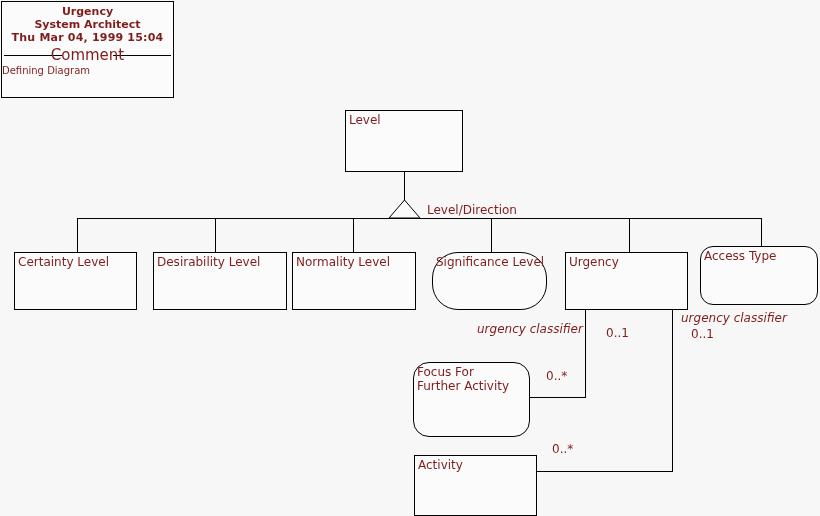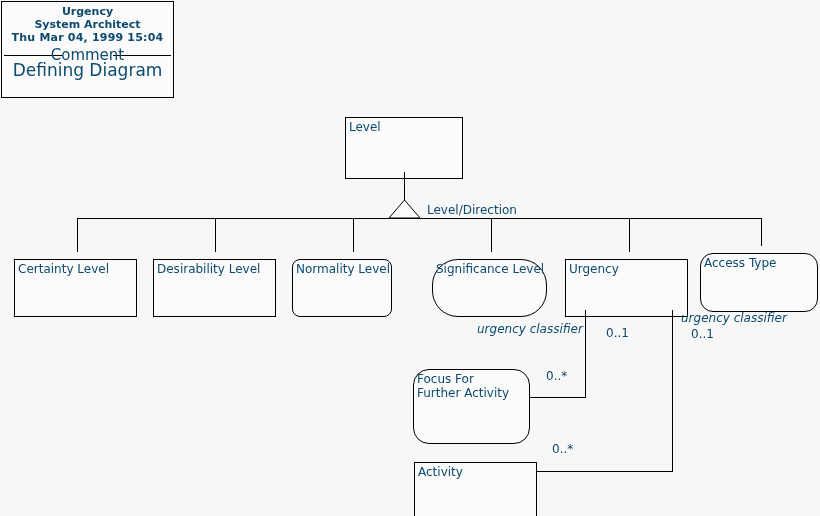--- a/index.html
+++ b/index.html
@@ -8,21 +8,21 @@
     padding: 0;
     background: #f7f7f7;
   }
   #canvas {
     position: relative;
     width: 820px;
     height: 516px;
     background: #f7f7f7;
     overflow: hidden;
     font-family: "DejaVu Sans", "Liberation Sans", sans-serif;
-    color: #0c4a6e;
+    color: #7f1d1d;
   }
 
   
   .title-box {
     position: absolute;
     left: 1px;
     top: 1px;
     width: 173px;
     height: 97px;
     border: 1px solid #000;
@@ -57,33 +57,32 @@
     position: absolute;
     left: 0;
     right: 0;
     top: 0;
     text-align: center;
     font-size: 15px;
     line-height: 14px;
     font-weight: normal;
   }
   .subtitle-line {
-    text-align: center;
-    font-size: 17px;
+    text-align: left;
+    font-size: 10px;
     line-height: 15px;
     margin-top: 1px;
   }
 
   
   .uml-class {
     position: absolute;
     border: 1px solid #000;
     background: #fbfbfb;
     box-sizing: border-box;
-    margin-top: 7px;
   }
   .uml-class .cls-name {
     font-size: 12px;
     line-height: 14px;
     padding: 2px 0 0 3px;
     white-space: pre-line;
   }
 
   
   .ln-h {
@@ -154,25 +153,25 @@
   <div class="ln-v" style="left:215px; top:218px; height:34px;"></div>
   <div class="ln-v" style="left:353px; top:218px; height:34px;"></div>
   <div class="ln-v" style="left:491px; top:218px; height:34px;"></div>
   <div class="ln-v" style="left:629px; top:218px; height:34px;"></div>
   <div class="ln-v" style="left:761px; top:218px; height:28px;"></div>
 
   <div class="uml-class" style="left:14px; top:252px; width:123px; height:58px;">
     <div class="cls-name">Certainty Level</div>
   </div>
 
-  <div class="uml-class" style="left:153px; top:252px; width:123px; height:58px;">
+  <div class="uml-class" style="left:153px; top:252px; width:134px; height:58px;">
     <div class="cls-name">Desirability Level</div>
   </div>
 
-  <div class="uml-class" style="left:292px; top:252px; width:100px; height:58px;border-radius:8px;">
+  <div class="uml-class" style="left:292px; top:252px; width:124px; height:58px;">
     <div class="cls-name">Normality Level</div>
   </div>
 
   <div class="uml-class" style="left:432px; top:252px; width:115px; height:58px;border-radius:26px;">
     <div class="cls-name">Significance Level</div>
   </div>
 
   <div class="uml-class" style="left:565px; top:252px; width:123px; height:58px;">
     <div class="cls-name">Urgency</div>
   </div>

